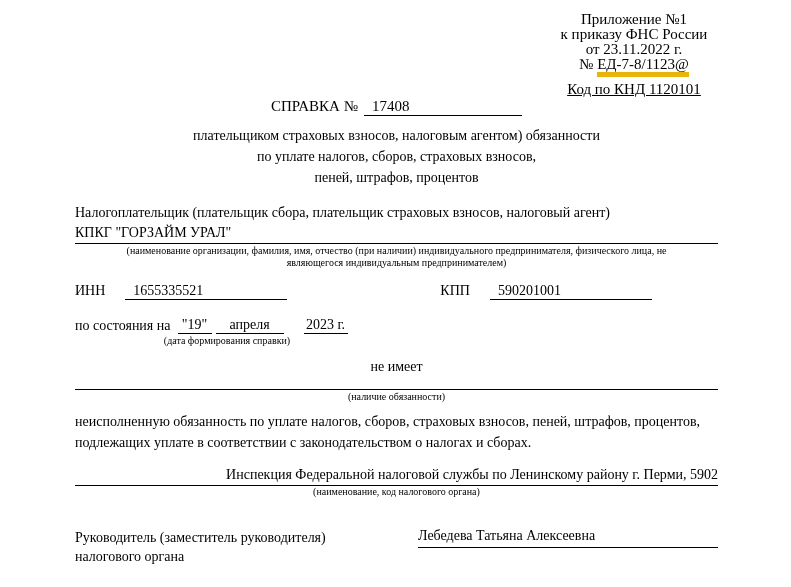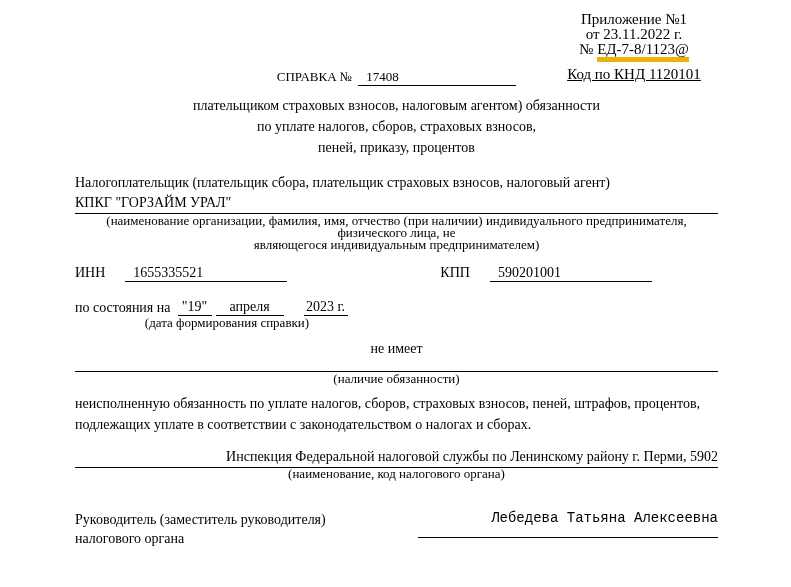--- a/index.html
+++ b/index.html
@@ -15,28 +15,28 @@
   }
   .content{position:absolute;left:75px;top:0;width:643px;}
   
   .header-right{
     position:absolute;top:12px;right:52px;width:210px;
     text-align:center;font-size:15px;line-height:15px;
   }
   .header-right .knd{margin-top:10px;text-decoration:underline;}
   .u{border-bottom:5px solid #eab308;}
   
-  .title-row{margin-top:69px;text-align:center;font-size:13px;}
+  .title-row{margin-top:98px;text-align:center;font-size:15px;}
   .title-num{display:inline-block;width:150px;border-bottom:1.5px solid #000;text-align:left;padding-left:8px;margin-left:6px;}
   .subtitle{text-align:center;line-height:21px;margin-top:9px;}
   
   .tp-label{margin-top:17px;}
   .fullline{border-bottom:1.5px solid #000;}
   .tp-name{margin-top:4px;padding-bottom:2px;}
-  .caption{font-size:13px;line-height:12px;text-align:center;}
+  .caption{font-size:10px;line-height:12px;text-align:center;}
   .tp-caption{margin-top:1px;}
   
   .ids-row{display:flex;margin-top:14px;align-items:baseline;}
   .ids-row .lbl{flex:none;}
   .field{display:inline-block;border-bottom:1.5px solid #000;padding-left:8px;box-sizing:border-box;}
   .inn-field{width:162px;margin-left:20px;}
   .kpp-field{width:162px;margin-left:20px;}
   .kpp-lbl{margin-left:153px;}
   
   .date-row{display:flex;margin-top:17px;align-items:center;}
@@ -49,43 +49,44 @@
   .status-line{margin-top:12px;text-align:center;padding-bottom:14px;}
   .status-caption{margin-top:1px;}
   
   .body-par{margin-top:8px;line-height:21px;text-align:left;}
   
   .insp-line{margin-top:14px;text-align:right;padding-bottom:2px;}
   
   .sig-row{display:flex;margin-top:30px;}
   .sig-left{width:300px;line-height:19px;flex:none;}
   .sig-right{flex:1;margin-left:43px;}
-  .sig-name{text-align:right;border-bottom:1.5px solid #000;padding-bottom:11px;font-family:Liberation Mono, monospace;}
+  .sig-name{text-align:left;border-bottom:1.5px solid #000;padding-bottom:3px;}
 </style>
 </head>
 <body>
 
 <div class="page">
 
   <div class="header-right">
     <div>Приложение №1</div>
+    <div>к приказу ФНС России</div>
     <div>от 23.11.2022 г.</div>
     <div><span>№ </span><span class="u">ЕД-7-8/1123@</span></div>
     <div class="knd">Код по КНД 1120101</div>
   </div>
 
   <div class="content">
 
     <div class="title-row">
       <span>СПРАВКА №</span><span class="title-num"><span>17408</span></span>
     </div>
     <div class="subtitle">
       <div>плательщиком страховых взносов, налоговым агентом) обязанности</div>
       <div>по уплате налогов, сборов, страховых взносов,</div>
-      <div>пеней, приказу, процентов</div>
+      <div>пеней, штрафов, процентов</div>
     </div>
 
     <div class="tp-label">Налогоплательщик (плательщик сбора, плательщик страховых взносов, налоговый агент)</div>
     <div class="tp-name fullline">КПКГ "ГОРЗАЙМ УРАЛ"</div>
     <div class="caption tp-caption">
       <div>(наименование организации, фамилия, имя, отчество (при наличии) индивидуального предпринимателя, физического лица, не</div>
       <div>являющегося индивидуальным предпринимателем)</div>
     </div>
 
     <div class="ids-row">

